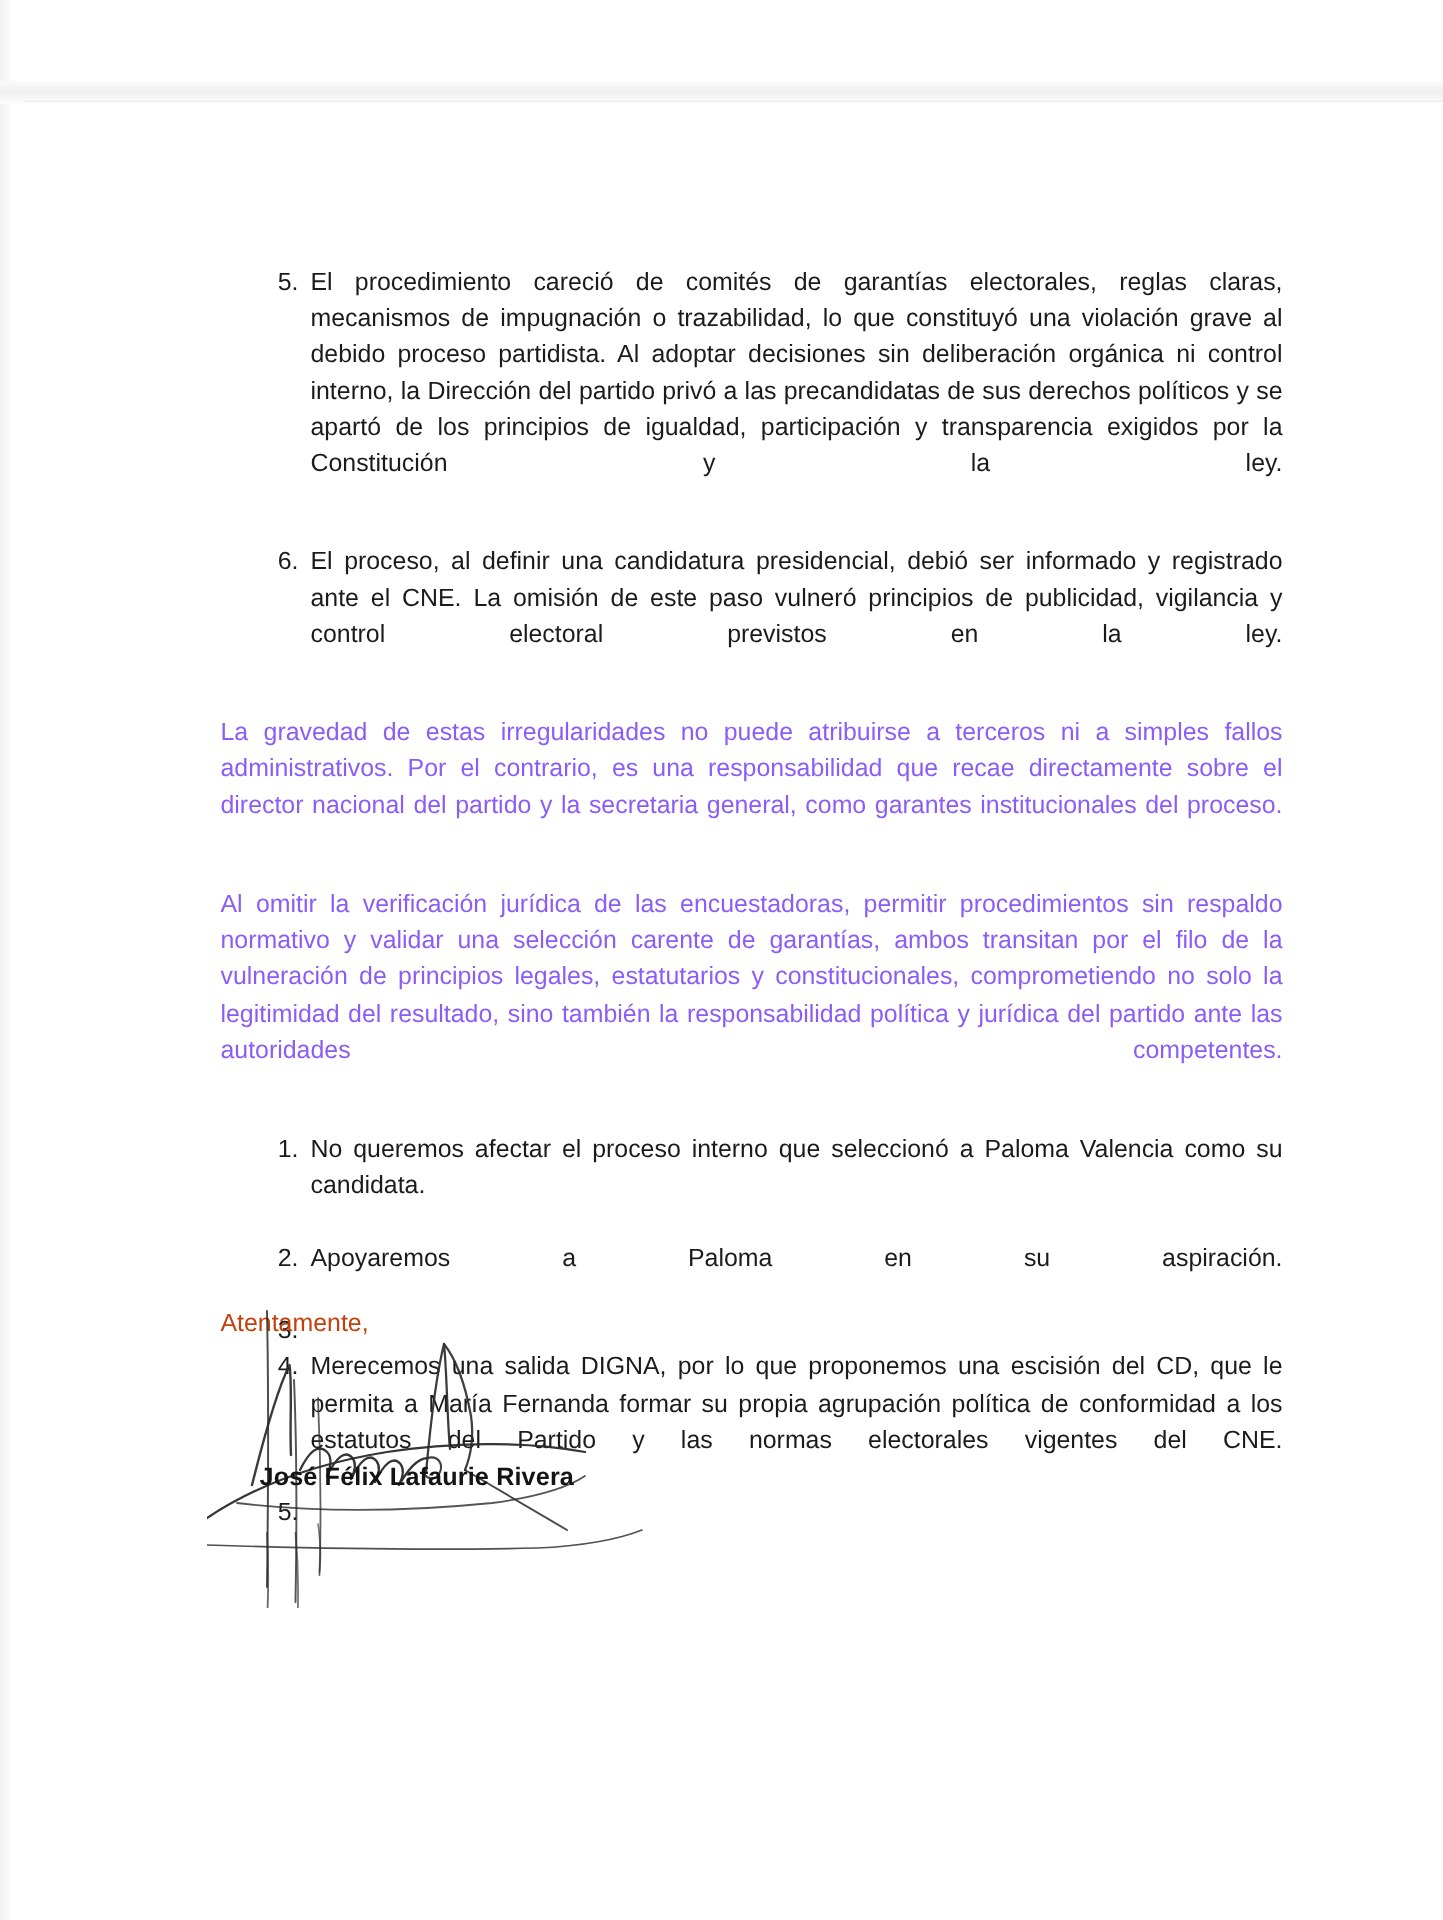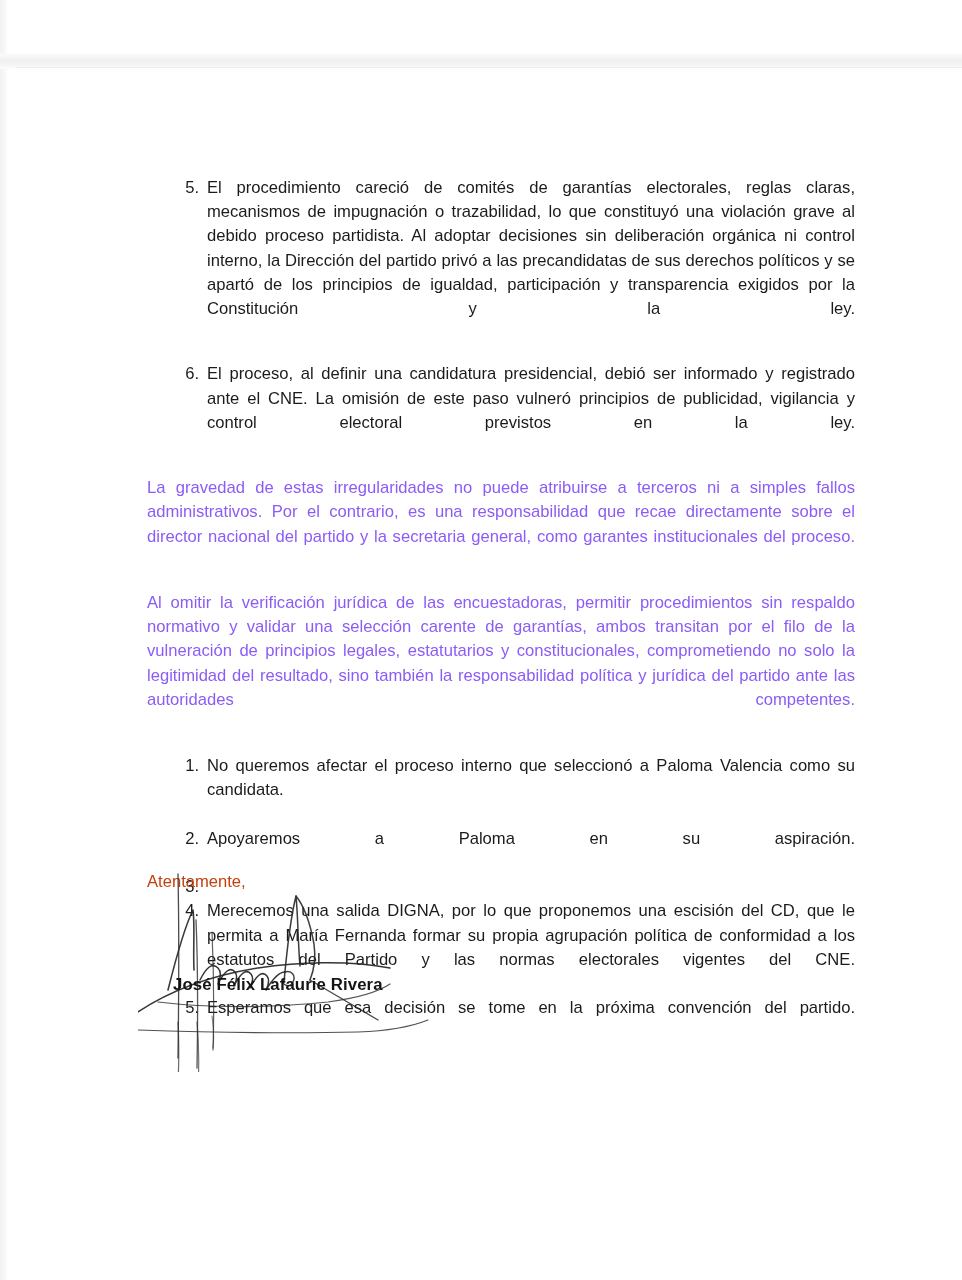--- a/index.html
+++ b/index.html
@@ -176,21 +176,20 @@
       </li>
       <li>
         <span class="li-num">3.</span>
       </li>
       <li>
         <span class="li-num">4.</span>
         <span>Merecemos una salida DIGNA, por lo que proponemos una escisión del CD, que le permita a María Fernanda formar su propia agrupación política de conformidad a los estatutos del Partido y las normas electorales vigentes del CNE.</span>
       </li>
       <li>
         <span class="li-num">5.</span>
-        <span>Esperamos que esa decisión se tome en la próxima convención del partido.</span>
       </li>
     </ol>
 
   </div>
 
   <div class="closing-block">
     <div class="closing-word">Atentamente,</div>
   </div>
 
   <div class="signature-wrap">

